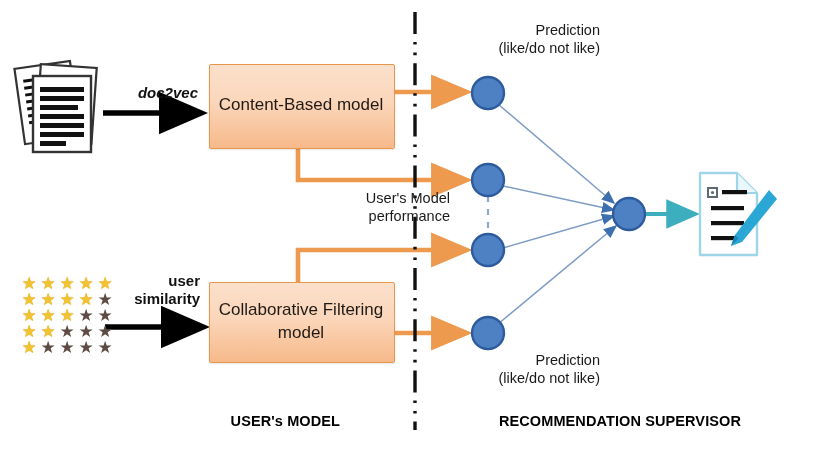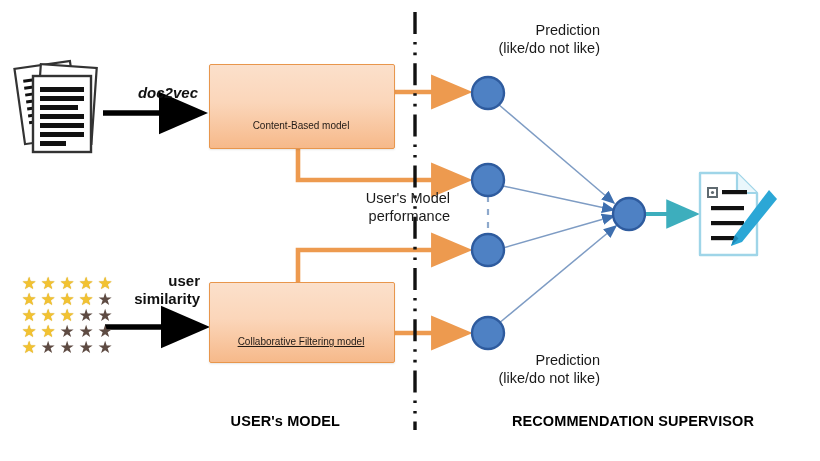--- a/index.html
+++ b/index.html
@@ -4,22 +4,22 @@
 <style>
   html,body{margin:0;padding:0;background:#ffffff;}
   body{width:820px;height:461px;overflow:hidden;font-family:"Liberation Sans",sans-serif;}
   #stage{position:relative;width:820px;height:461px;background:#fff;}
   svg#canvas{position:absolute;left:0;top:0;width:820px;height:461px;}
 
   .lbl{position:absolute;color:#1a1a1a;font-family:"Liberation Sans",sans-serif;
        text-align:right;line-height:1.22;white-space:pre-line;}
 
   .box-text{position:absolute;display:flex;align-items:center;justify-content:center;
-            text-align:center;color:#201a16;font-size:10px;line-height:1.3;
-            font-family:"Liberation Sans",sans-serif;pointer-events:none;margin-top:20px;}
+            text-align:center;color:#201a16;font-size:17px;line-height:1.3;
+            font-family:"Liberation Sans",sans-serif;pointer-events:none;}
 
   .flowbox{position:absolute;border:1.6px solid #E8964C;border-radius:2px;
            background:linear-gradient(180deg,#FBE0CB 0%,#FBD6BA 45%,#F6B98A 100%);
            box-shadow:0 1px 2px rgba(0,0,0,.10);}
 
   .t-pred{font-size:14.5px;}
   .t-ump{font-size:14.5px;}
   .t-rec{font-size:14.5px;}
   .t-edge{font-size:15px;font-weight:600;color:#111;}
   .t-section{font-size:14.5px;font-weight:bold;color:#000;letter-spacing:.1px;}
@@ -161,21 +161,21 @@
         </g>
       </g>
     </g>
   </svg>
 
   <div class="flowbox" style="left:209px;top:64px;width:184px;height:83px;"></div>
   <div class="box-text" style="left:209px;top:64px;width:184px;height:83px;">Content-Based
 model</div>
 
   <div class="flowbox" style="left:209px;top:282px;width:184px;height:79px;"></div>
-  <div class="box-text" style="left:209px;top:282px;width:184px;height:79px;text-decoration:underline;">Collaborative Filtering
+  <div class="box-text" style="left:209px;top:282px;width:184px;height:79px;">Collaborative Filtering
 model</div>
 
   <div class="stars" style="left:20px;top:276px;">
     <div class="starrow">
       <span class="star on">★</span>
       <span class="star on">★</span>
       <span class="star on">★</span>
       <span class="star on">★</span>
       <span class="star on">★</span>
     </div>
@@ -219,15 +219,15 @@
 
   <div class="lbl t-pred" style="left:420px;top:22px;width:180px;">Prediction
 (like/do not like)</div>
 
   <div class="lbl t-pred" style="left:420px;top:352px;width:180px;">Prediction
 (like/do not like)</div>
 
 
   <div class="lbl t-section" style="left:160px;top:413px;width:180px;">USER's MODEL</div>
 
-  <div class="lbl t-section" style="left:434px;top:413px;width:320px;">RECOMMENDATION SUPERVISOR</div>
+  <div class="lbl t-section" style="left:421px;top:413px;width:320px;">RECOMMENDATION SUPERVISOR</div>
 
 </div>
 
 </body></html>

